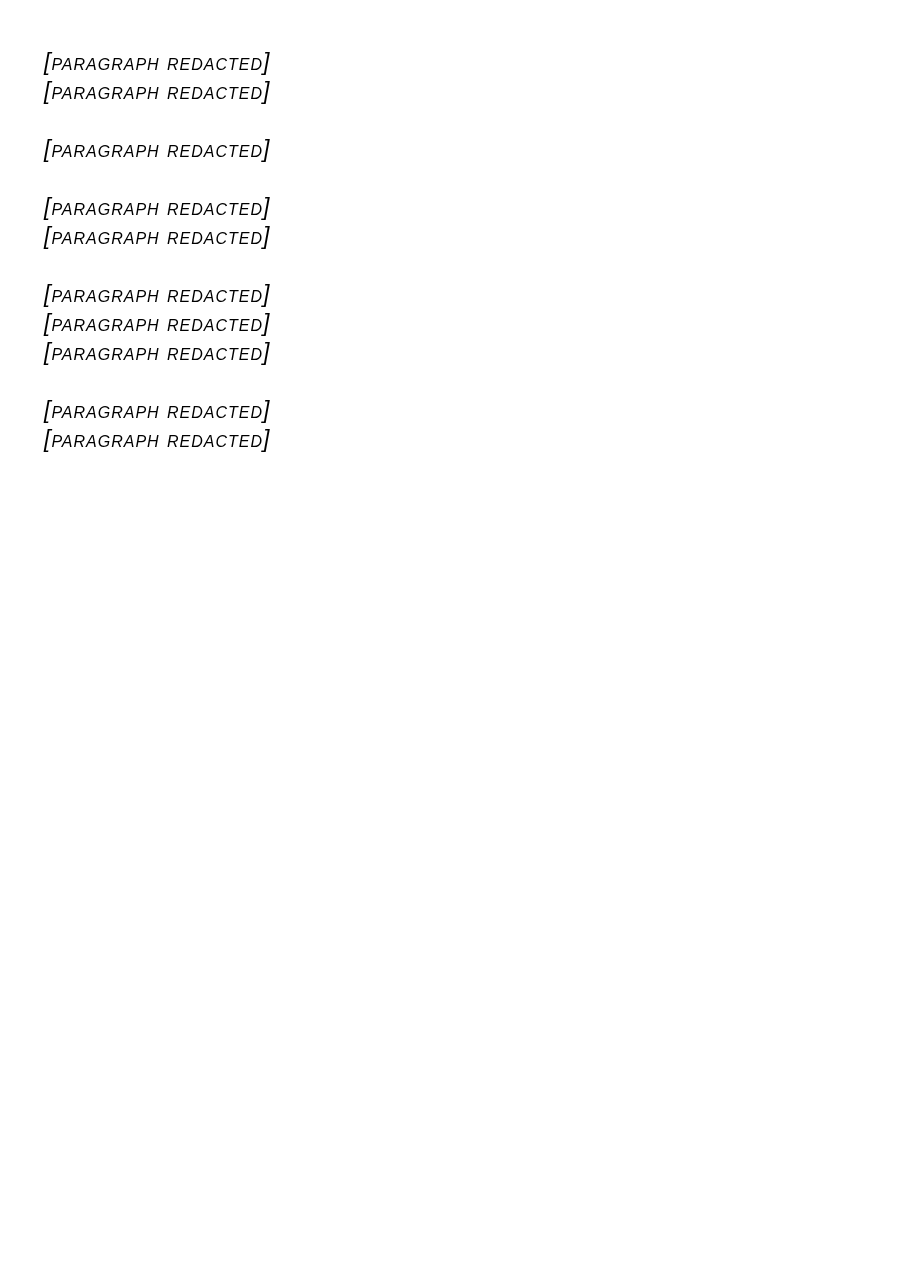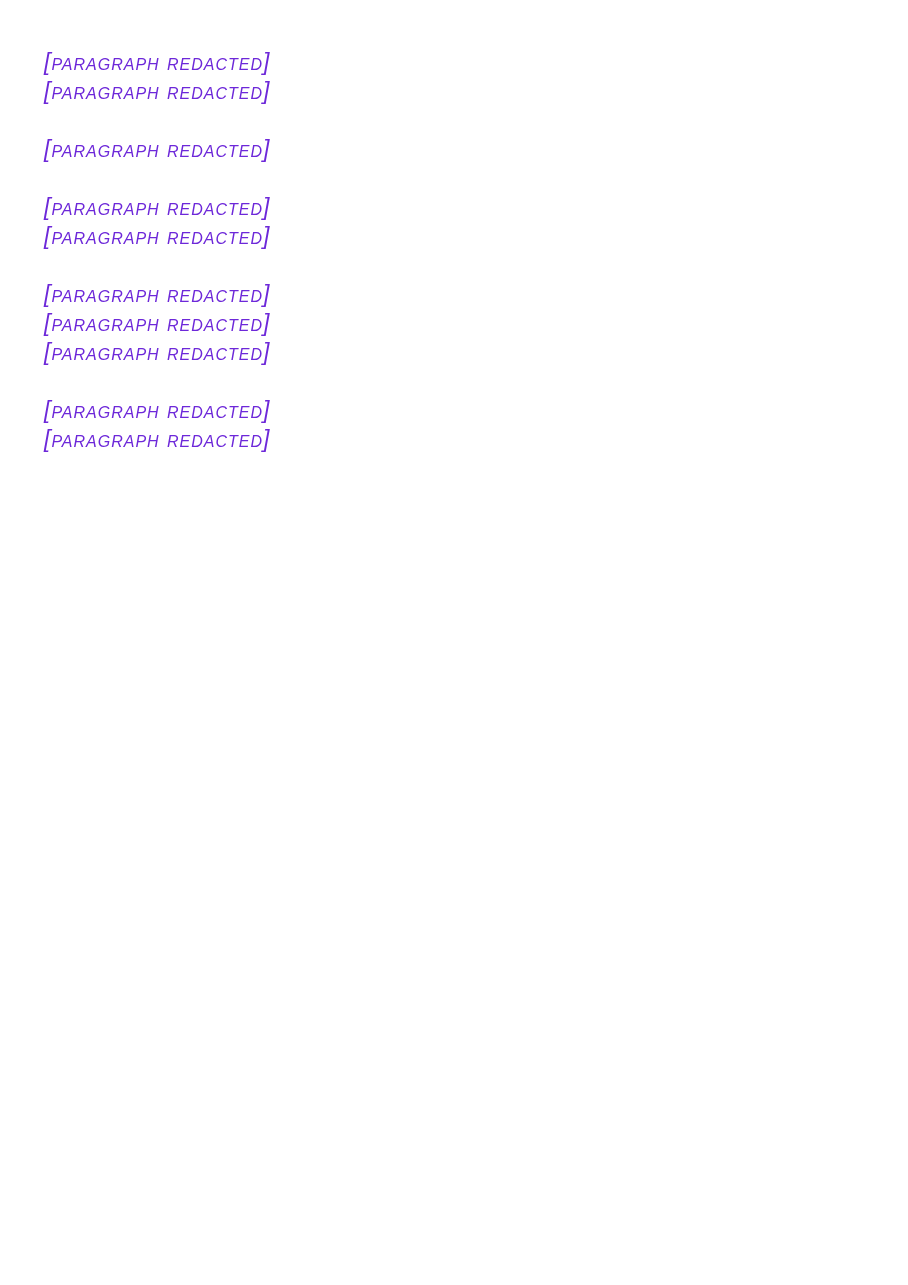--- a/index.html
+++ b/index.html
@@ -6,21 +6,21 @@
   .page {
     width: 908px; height: 1285px; background: #ffffff;
     box-sizing: border-box; padding: 48px 60px 0 44px;
     font-family: "Liberation Sans", sans-serif;
     font-variant: small-caps;
     color: #3d3d3d; font-size: 23px; line-height: 1.26;
     letter-spacing: 1px;
   }
   .para { margin: 0 0 0 0; white-space: pre-wrap; }
   .gap { height: 29px; }
-  .redacted { color: #6d28d9; font-style: italic; }
+  .redacted { color: #000000; font-style: italic; }
 </style>
 </head>
 <body>
 
 <div class="page">
   <div id="content">
       <div class="para redacted">[paragraph redacted]</div>
       <div class="para redacted">[paragraph redacted]</div>
       <div class="gap"></div>
       <div class="para redacted">[paragraph redacted]</div>

